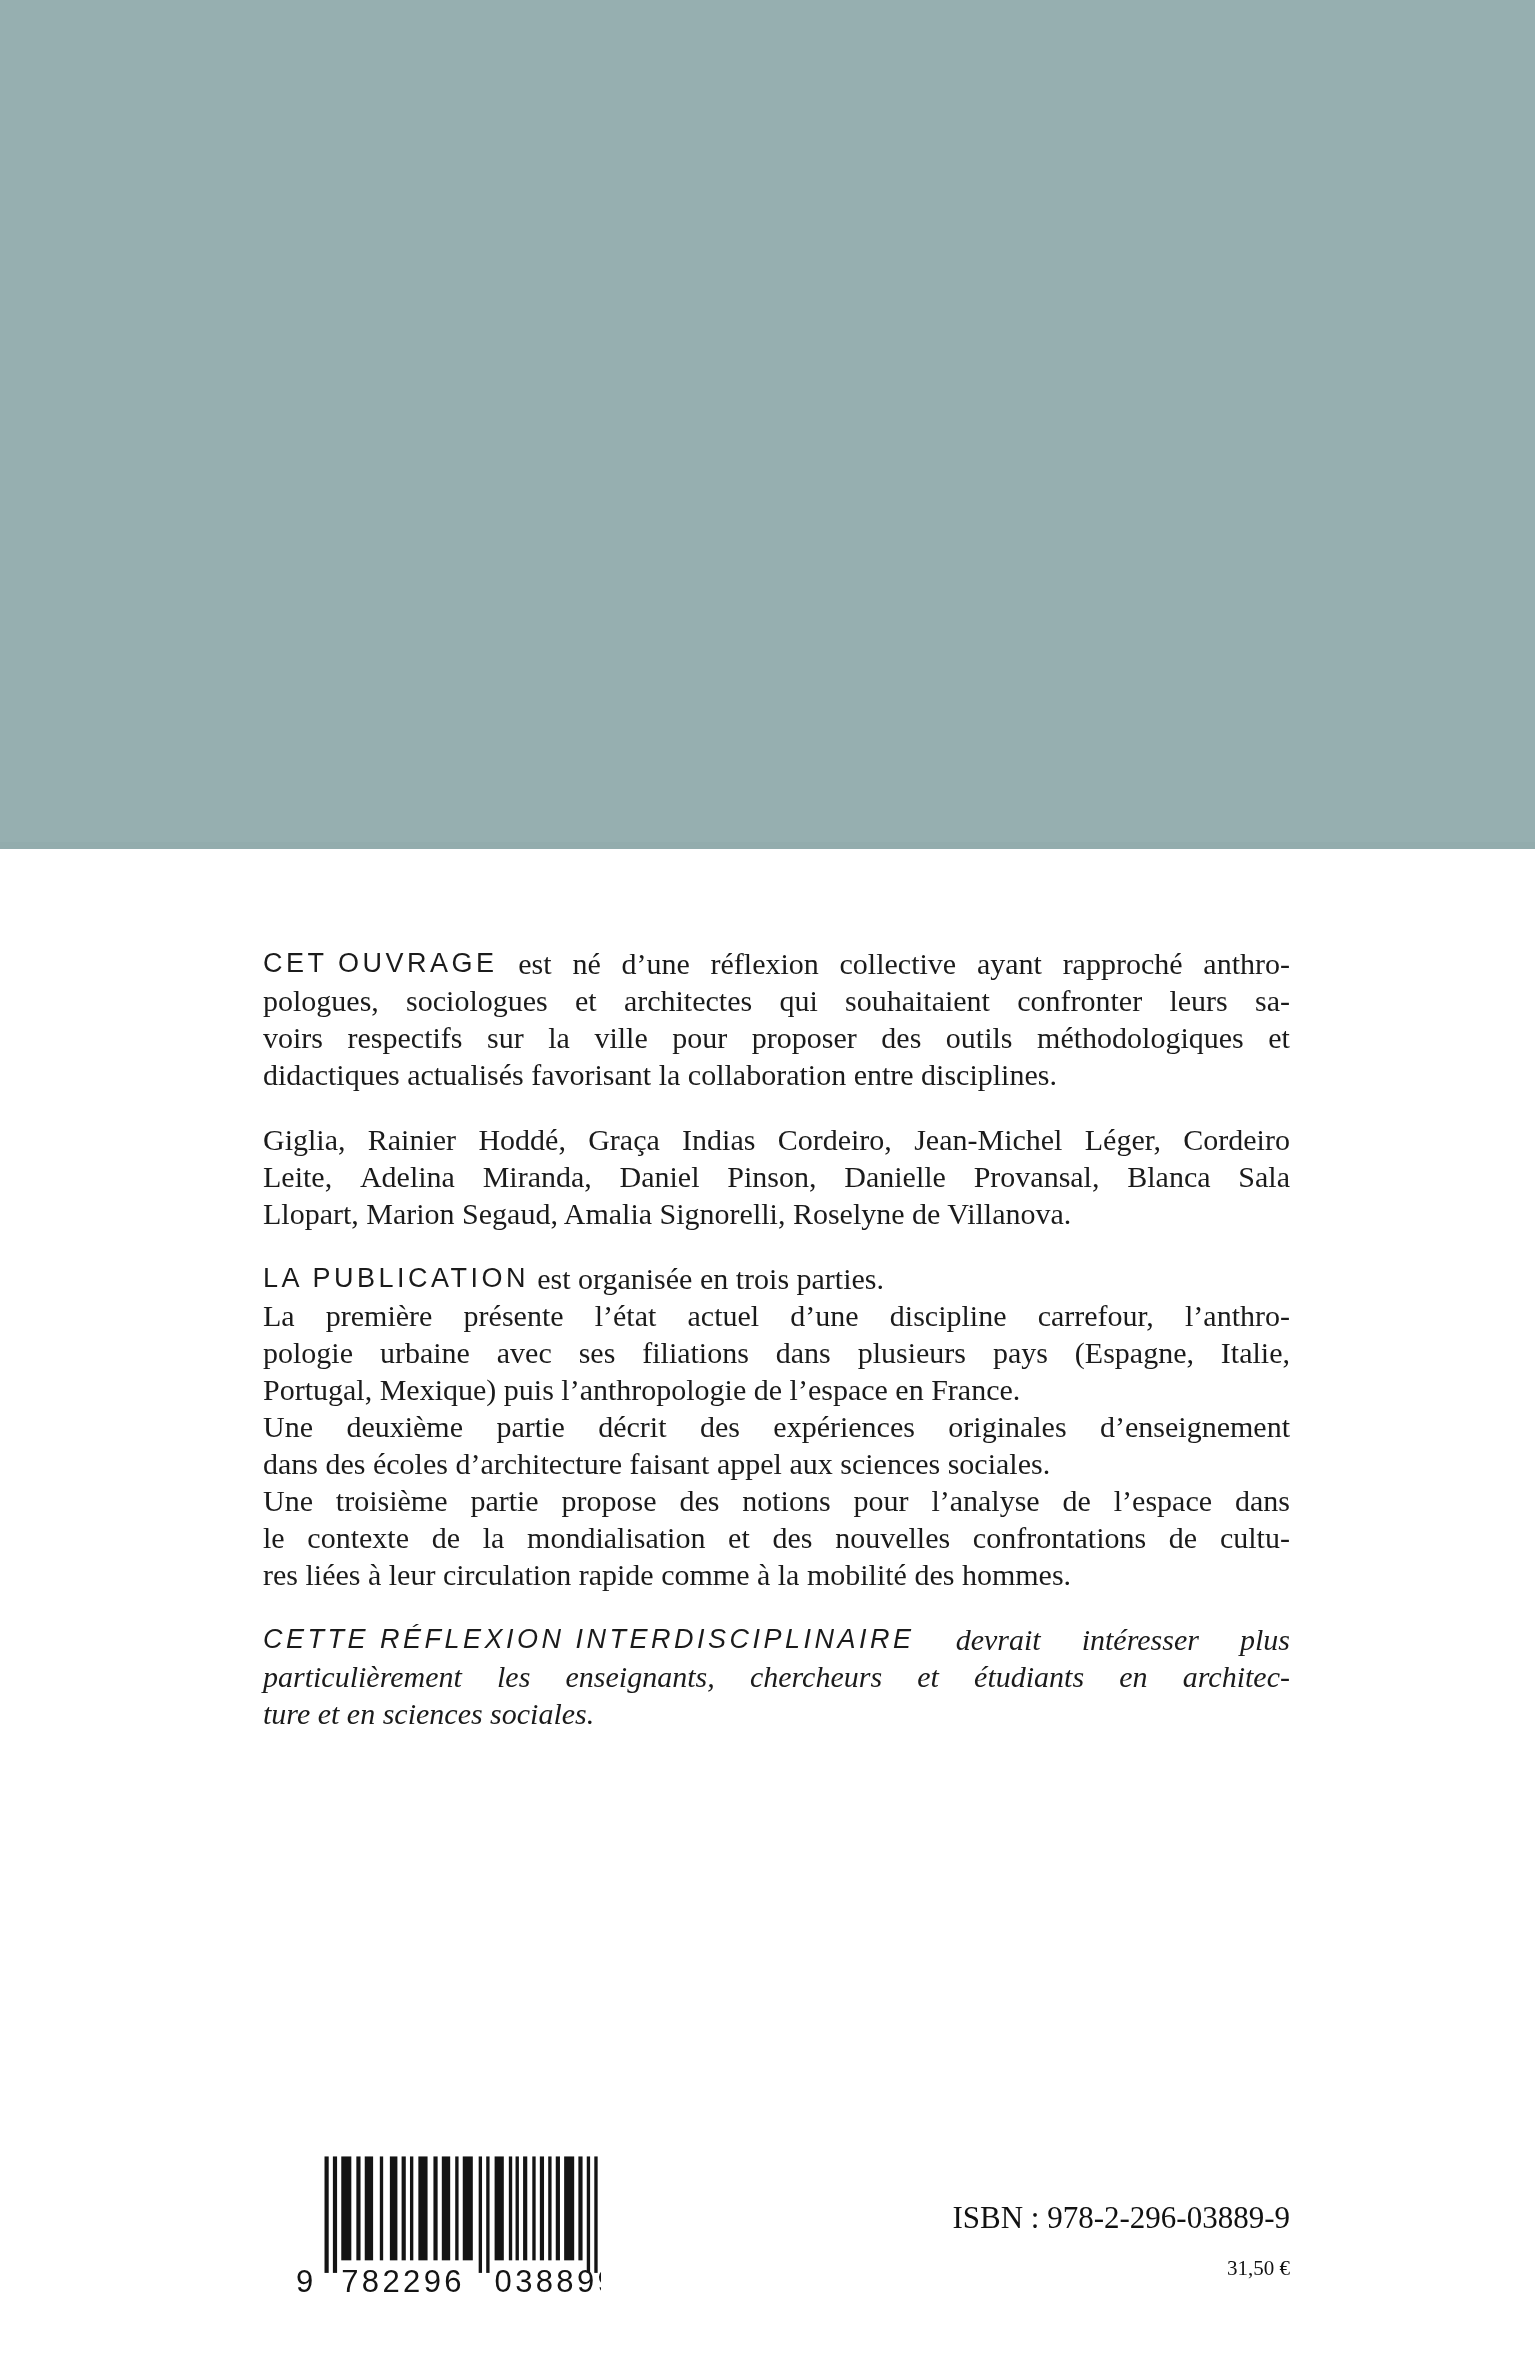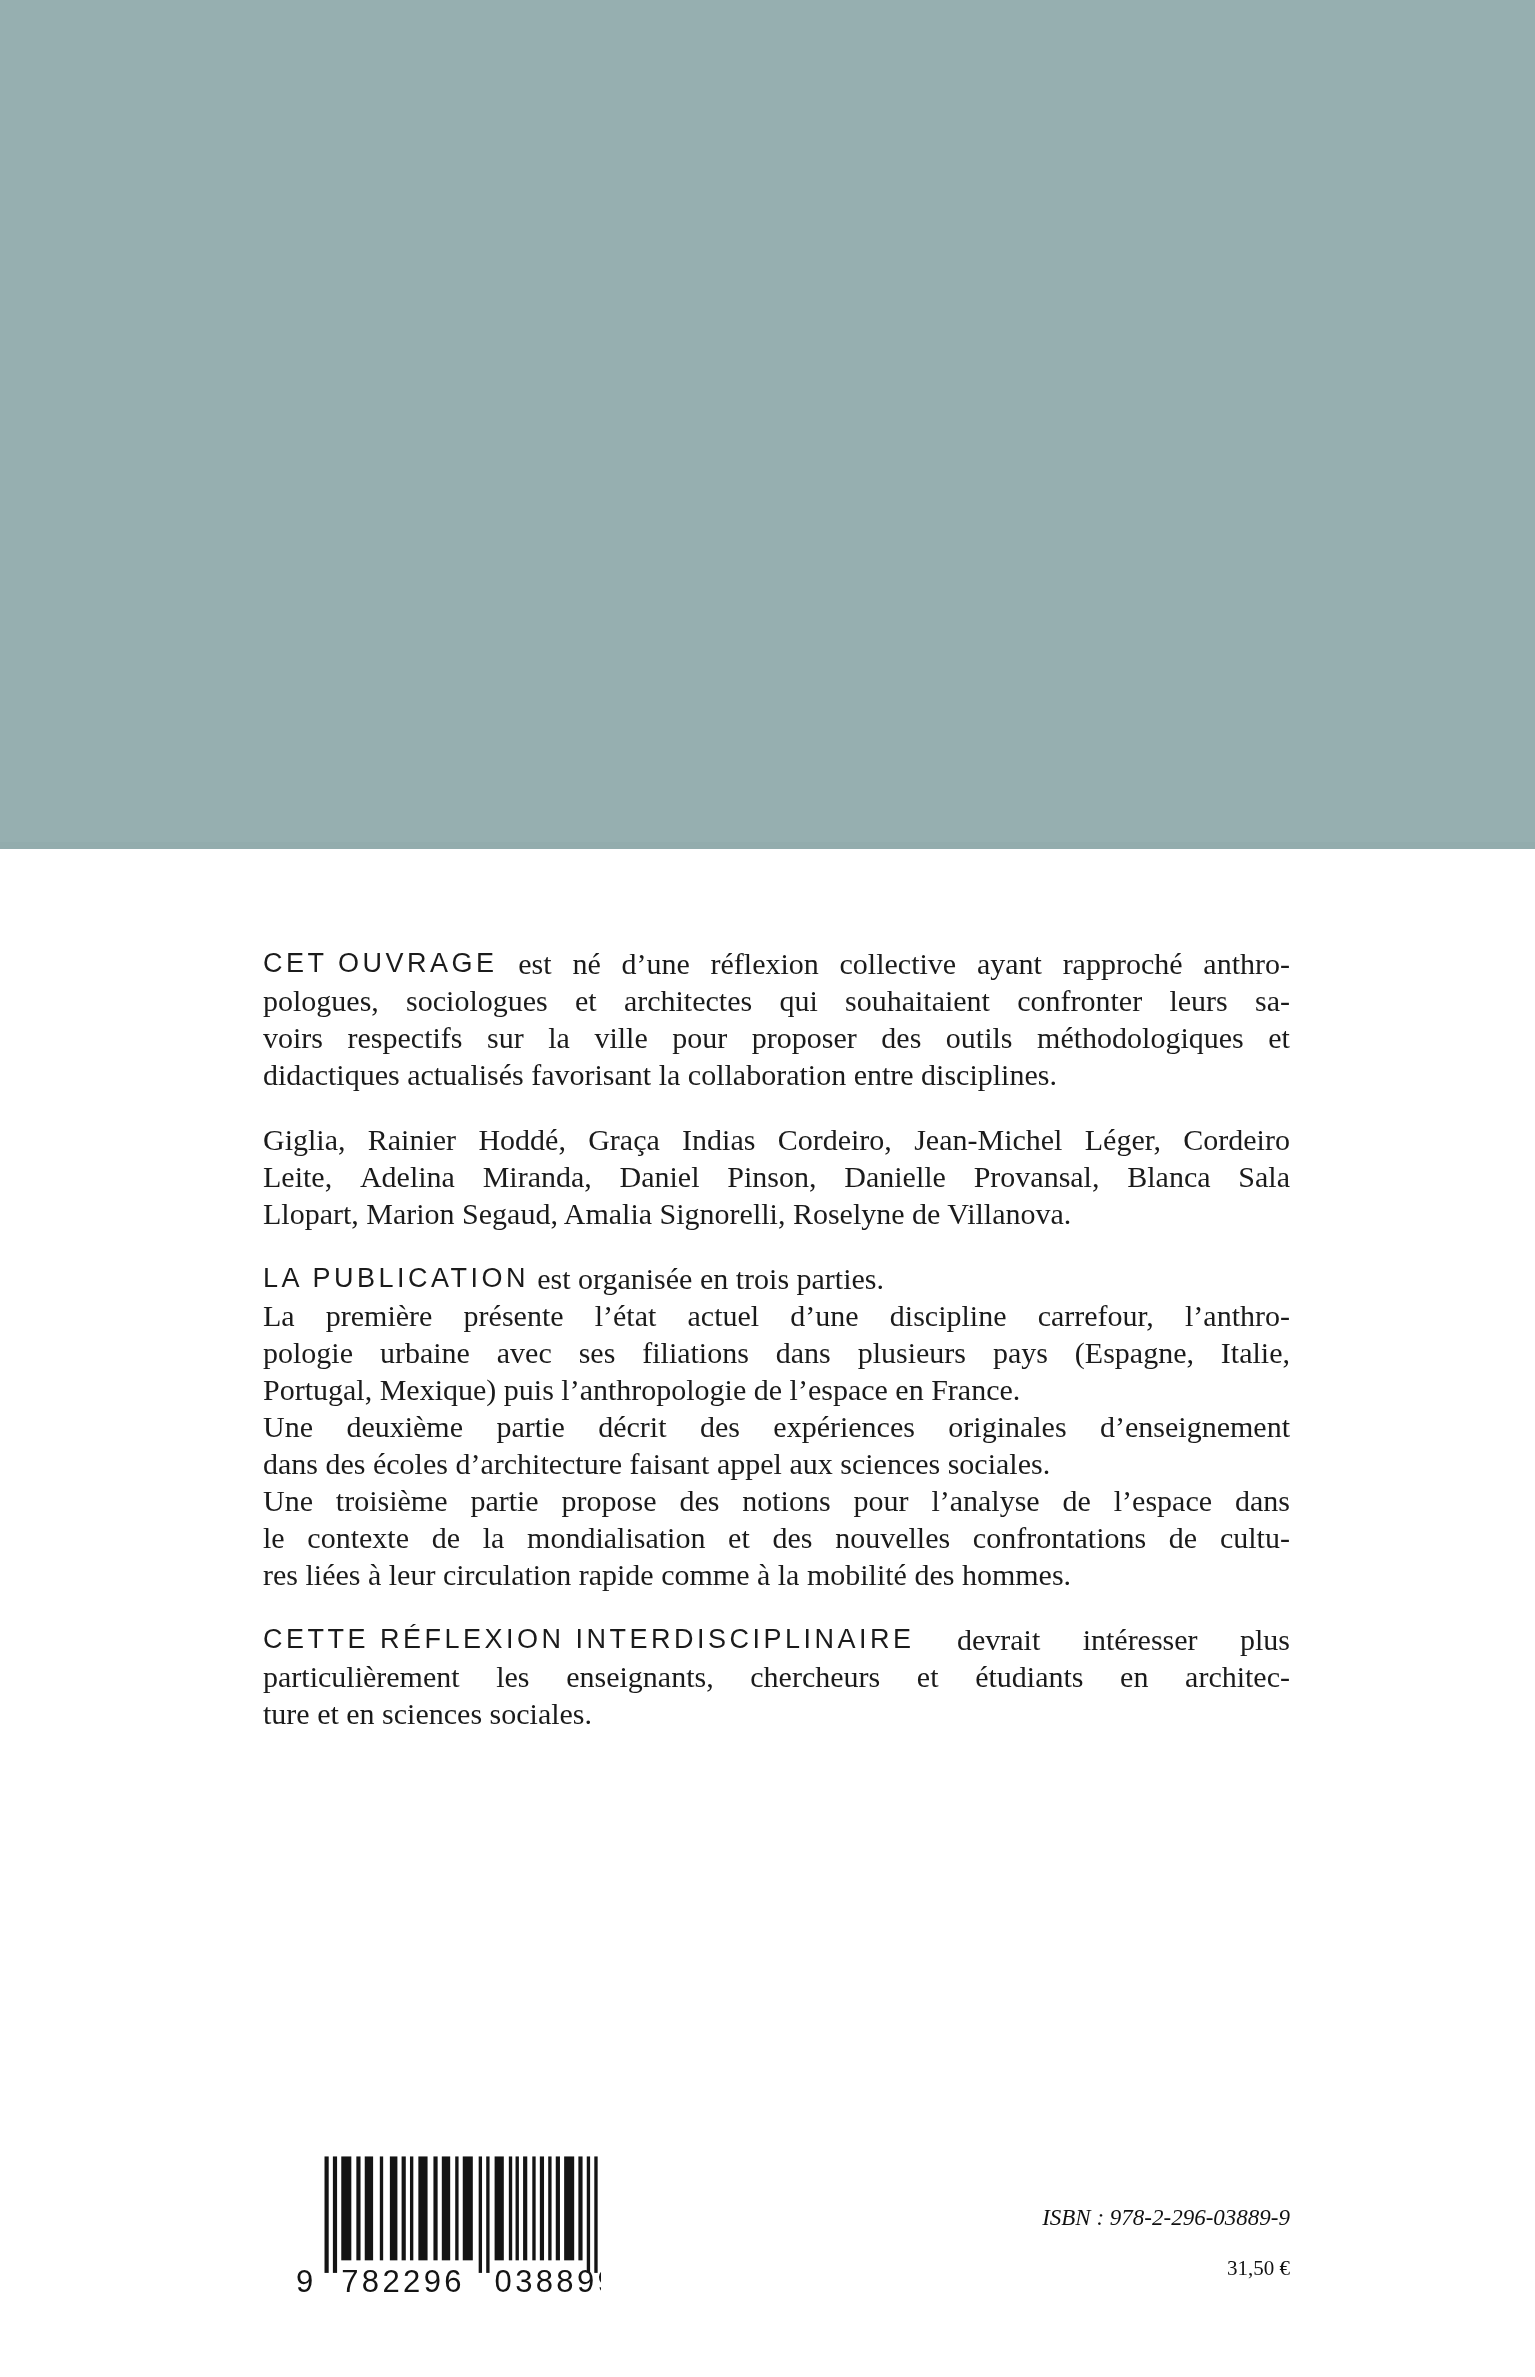--- a/index.html
+++ b/index.html
@@ -46,21 +46,21 @@
   .para {
     font-size: 30px;
     line-height: 37px;
     text-align: justify;
     text-justify: inter-word;
     margin: 0 0 28px 0;
     -webkit-hyphens: none;
     hyphens: none;
     font-family: "Liberation Serif", "DejaVu Serif", serif;
   }
-  .para:last-child { margin-bottom: 16px; }
+  .para:last-child { margin-bottom: 16px; font-style: italic; }
   
   .jline {
     display: flex;
     justify-content: space-between;
     white-space: nowrap;
   }
   .jline.last {
     justify-content: flex-start;
   }
   .jline.last > span { margin-right: 0.30em; }
@@ -92,24 +92,23 @@
 
   .isbn-block {
     position: absolute;
     right: 0;
     top: 40px;
     text-align: right;
     color: #111111;
     font-family: "Liberation Serif", "DejaVu Serif", serif;
   }
   .isbn-line {
-    font-size: 23px;
+    font-size: 31px;
     line-height: 50px;
     white-space: nowrap;
-    font-style: italic;
   }
   .price-line {
     font-size: 21px;
     line-height: 50px;
     white-space: nowrap;
   }
 </style>
 </head>
 <body>
 

